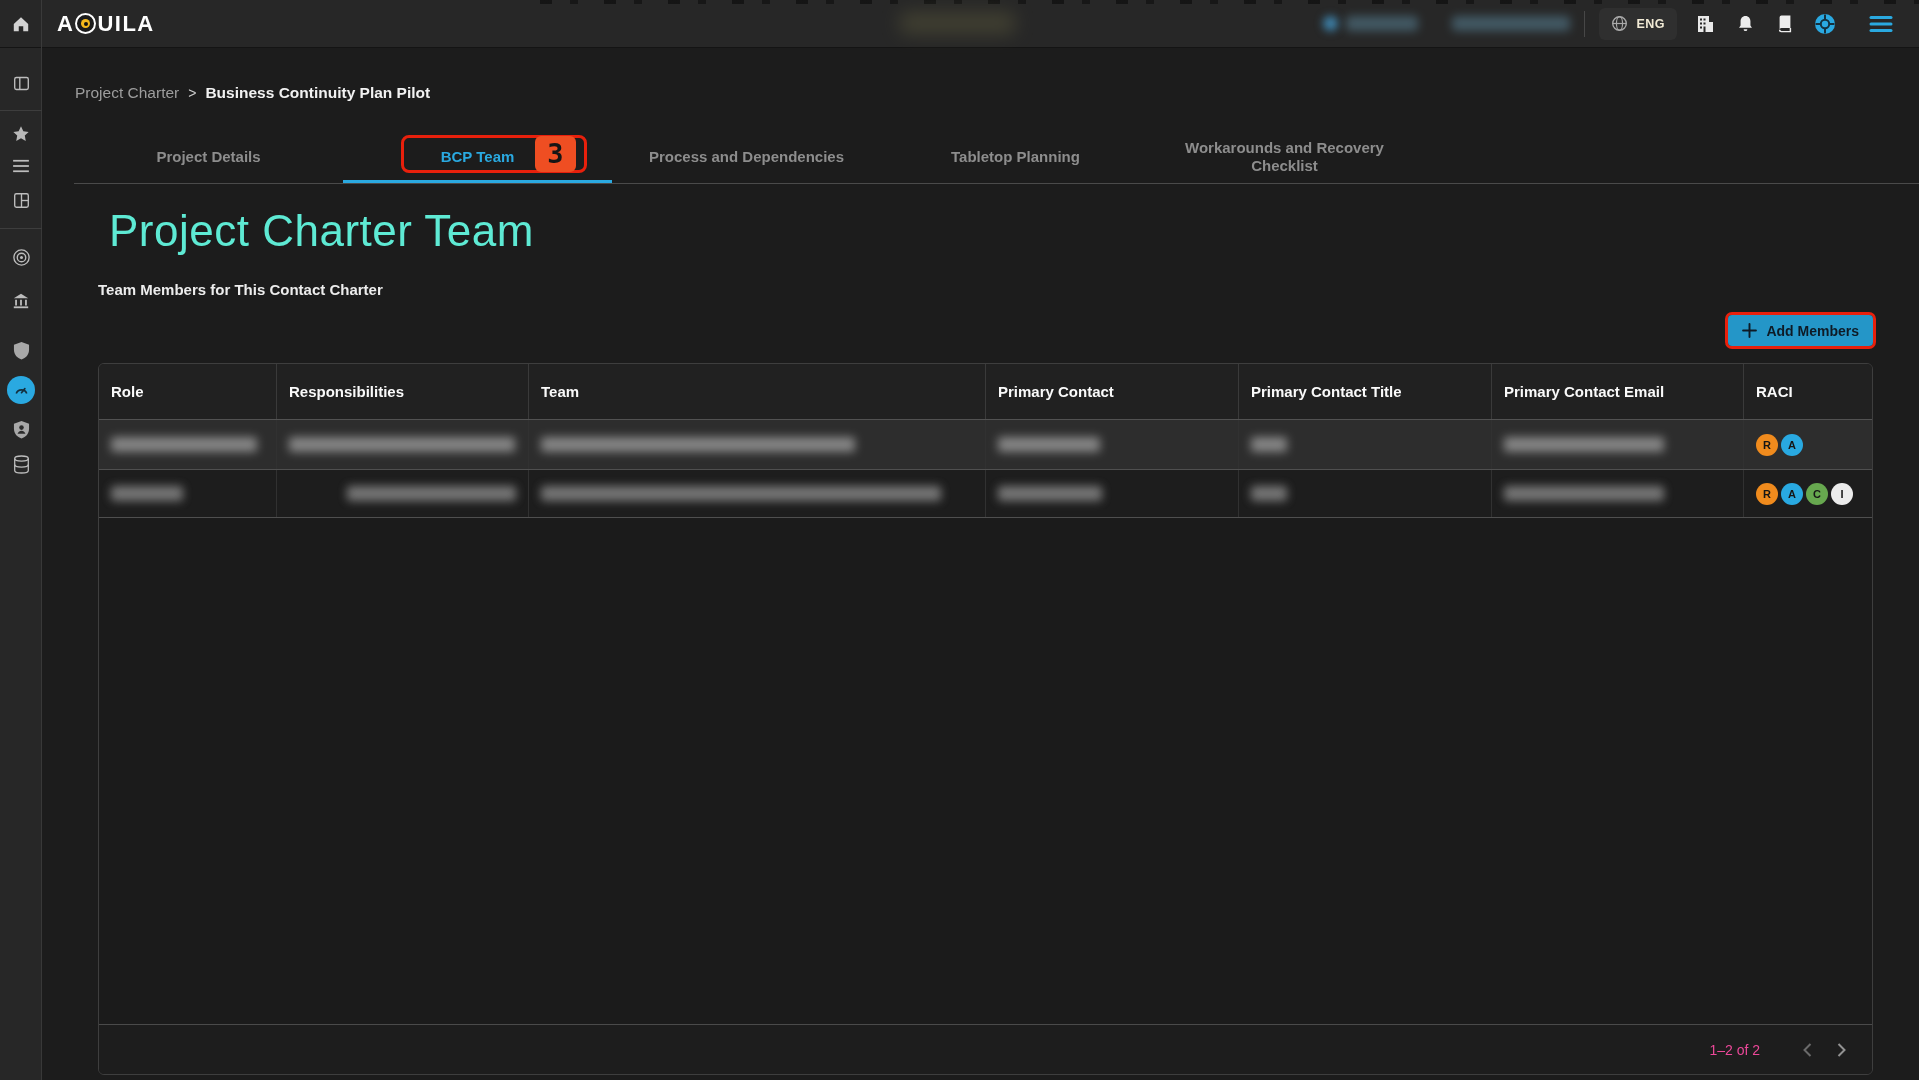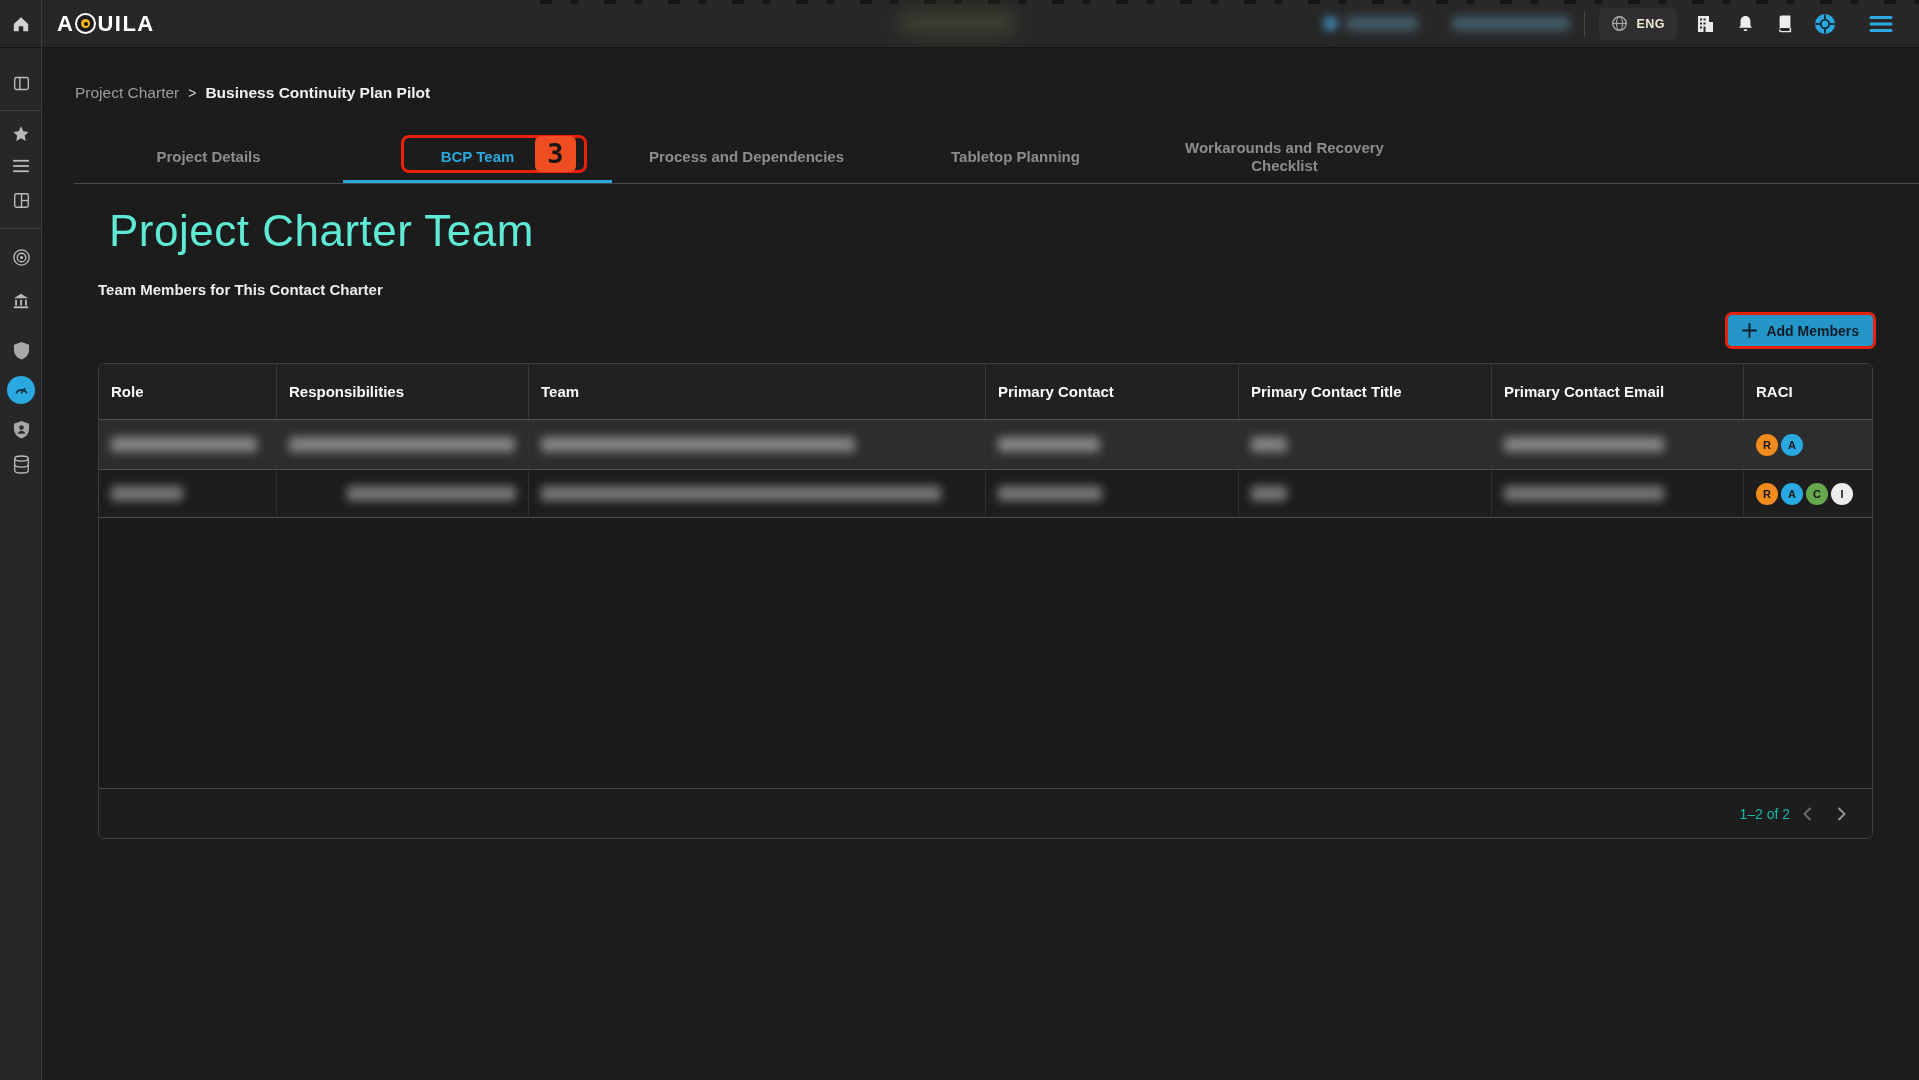--- a/index.html
+++ b/index.html
@@ -65,42 +65,42 @@
   .page-title { position:absolute; left:56px; top:158px; font-size:44px; font-weight:300;
                 color:#5eead4; letter-spacing:.5px;margin-left:11px; }
   .page-subtitle { position:absolute; left:56px; top:233px; font-size:15px; font-weight:700; color:#ededed; }
 
   .add-btn-ring { position:absolute; top:264px; right:43px; border:3px solid #e8200c; border-radius:7px; padding:0; }
   .add-btn { display:flex; align-items:center; gap:9px; height:31px; padding:0 14px; background:#2496c8;
              border:none; border-radius:4px; font-family:inherit; font-size:14px; font-weight:600;
              color:#0e1b26; cursor:pointer; }
 
   
-  .card { position:absolute; left:56px; top:315px; width:1775px; height:476px; border:1px solid #3e3e3e;
+  .card { position:absolute; left:56px; top:315px; width:1775px; height:712px; border:1px solid #3e3e3e;
           border-radius:6px; display:flex; flex-direction:column; overflow:hidden; }
   .tgrid { display:grid; grid-template-columns:178px 252px 457px 253px 253px 252px 1fr; }
   .thead { height:56px; background:#212121; border-bottom:1px solid #525252; }
   .th { display:flex; align-items:center; padding:0 12px; font-size:15px; font-weight:700; color:#fafafa;
         border-right:1px solid #3a3a3a; }
   .th:last-child { border-right:none; }
   .trow { height:50px; border-bottom:1px solid #4f4f4f; cursor:pointer; }
   .trow.r1 { background:#2d2d2d; }
   .trow.r2 { background:#1d1d1d; height:48px; }
   .td { display:flex; align-items:center; padding:0 12px; border-right:1px solid #313131; }
   .td:last-child { border-right:none; }
   .redact { height:15px; border-radius:3px; background:#9b9b9b; filter:blur(5px); opacity:.8; }
   .trow.r2 .redact { background:#8d8d8d; }
   .raci-badge { width:22px; height:22px; border-radius:50%; display:flex; align-items:center;
                 justify-content:center; font-size:11px; font-weight:700; color:#161616; margin-right:3px; }
   .raci-R { background:#f08b1d; } .raci-A { background:#29a9e1; }
   .raci-C { background:#67a84f; } .raci-I { background:#ececec; }
   .tfill { flex:1; background:#1b1b1b; }
   .tfoot { height:50px; border-top:1px solid #4a4a4a; background:#1d1d1d; display:flex; align-items:center;
            justify-content:flex-end; padding-right:14px; }
-  .range-label { font-size:14px; color:#14b8a6; }
+  .range-label { font-size:14px; color:#ec4899; margin-right:30px; }
   .pager-btn { width:34px; height:34px; display:flex; align-items:center; justify-content:center; cursor:pointer; }
 </style>
 </head>
 <body>
 
 <div class="navbar">
   <div class="top-redaction"></div>
   <div class="nav-home">
     <svg width="18" height="18" viewBox="0 0 20 20">
       <path d="M2 10 L10 2.5 L18 10 V18 H12.5 V12.5 H7.5 V18 H2 Z" fill="#d2d2d2"></path>

